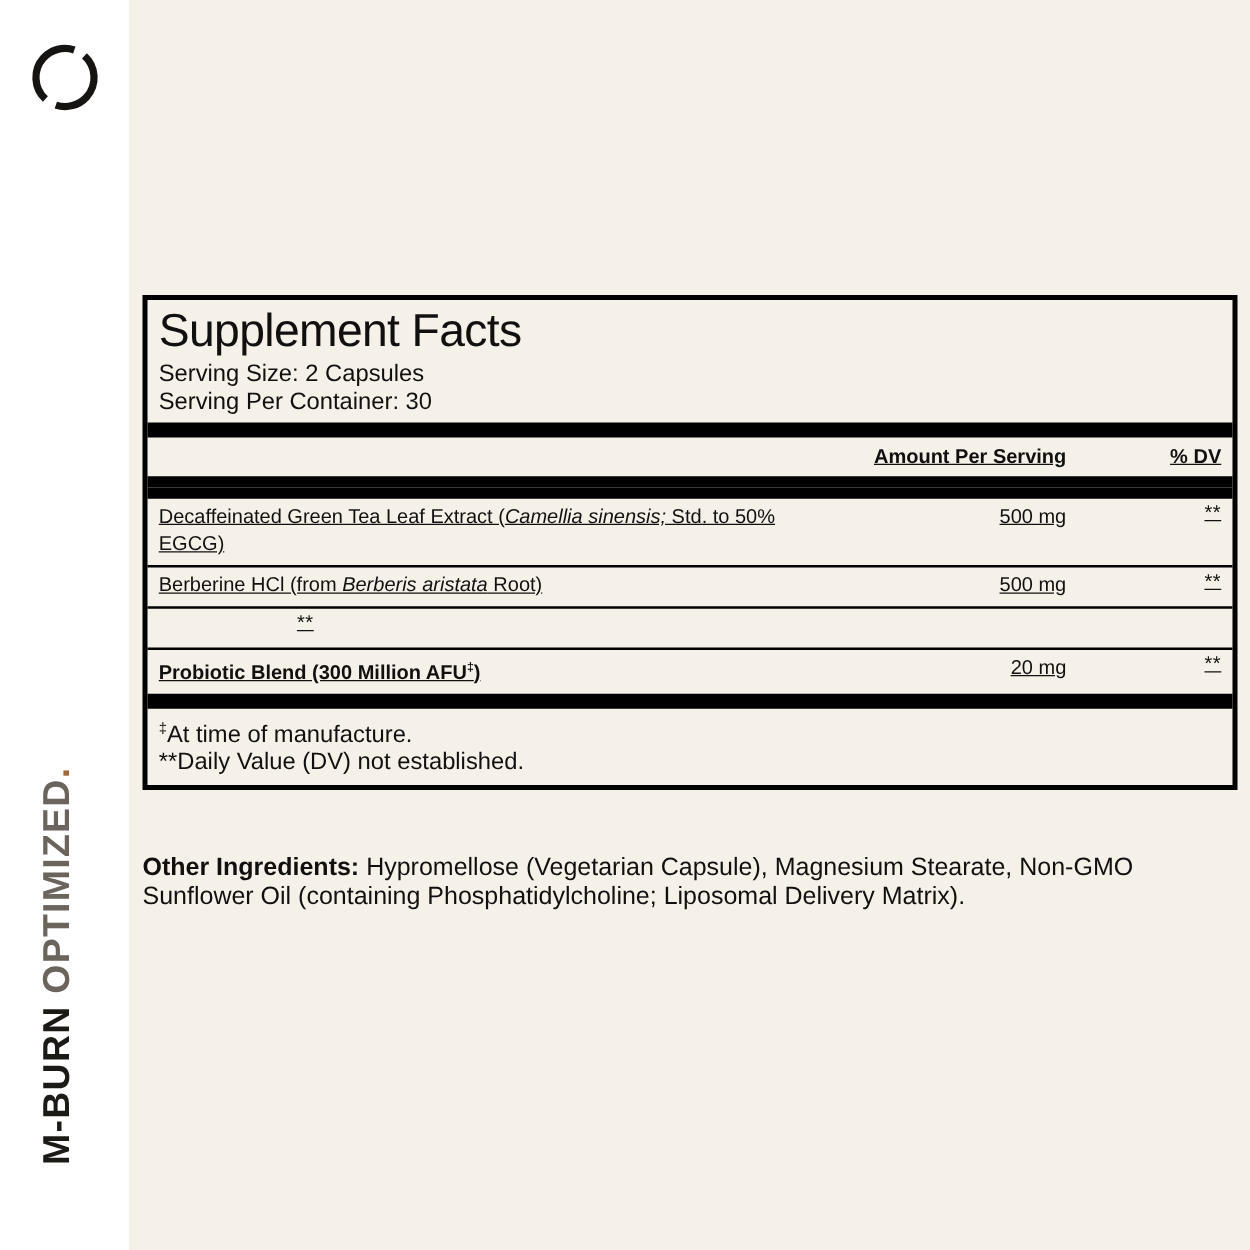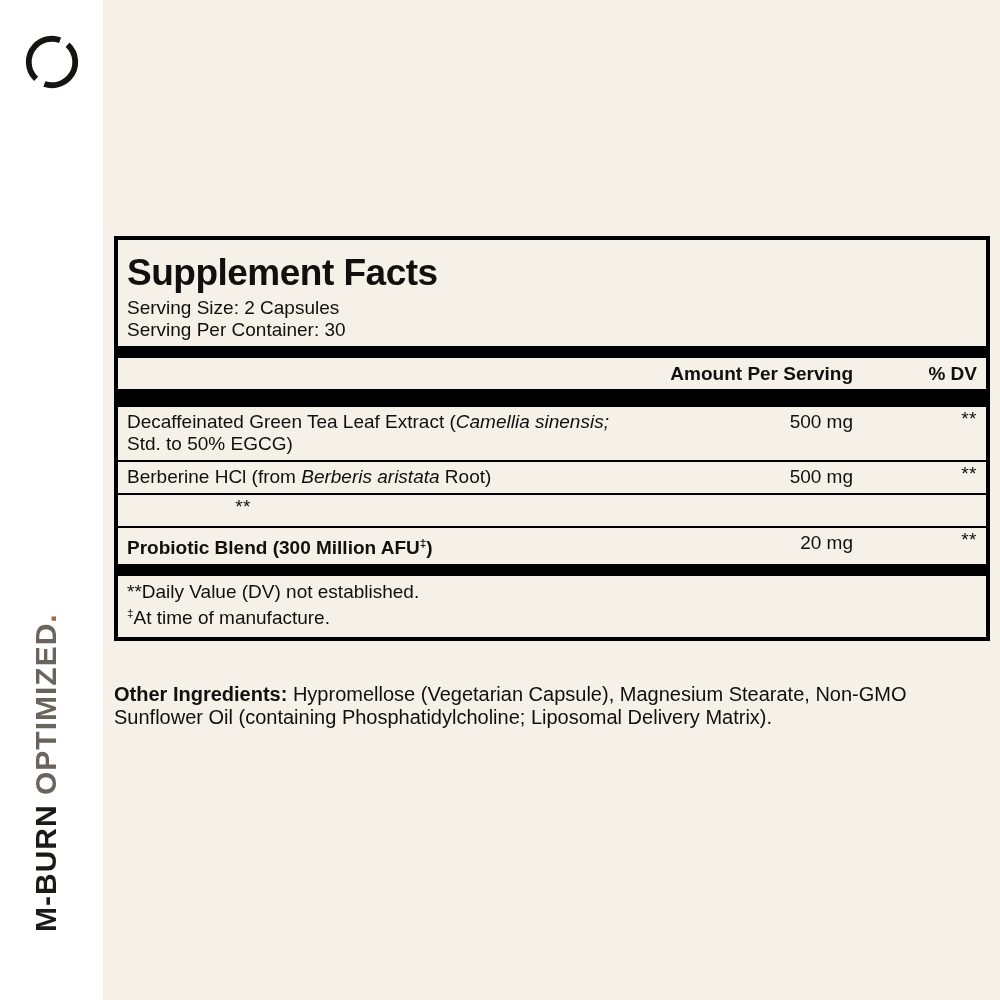--- a/index.html
+++ b/index.html
@@ -35,38 +35,39 @@
 
   
   .facts-panel {
     position: absolute; left: 114px; top: 236px;
     width: 876px;
     border: 4px solid #000;
     background: #f5f0e8;
     padding: 2px 9px 5px;
   }
   .title {
-    font-size: 37px; font-weight: bold; letter-spacing: -0.5px;
-    line-height: 42px; margin: 10px 0 3px;
+    font-size: 37px; font-weight: normal; letter-spacing: -0.5px;
+    line-height: 42px; margin: 2px 0 3px;
   }
   .serving { font-size: 19px; line-height: 22px; }
 
   .bar { background: #000; margin-left: -9px; margin-right: -9px; }
   .bar.thick { height: 12px; }
   .bar.mid   { height: 9px; }
   .bar.top-gap { margin-top: 5px; }
   .sep-line {
     height: 0; border-top: 2px solid #000;
     margin-left: -9px; margin-right: -9px;
   }
 
   .hdr-row, .nrow {
     display: flex; align-items: flex-start;
-    font-size: 19px; line-height: 22px;
+    font-size: 16px; line-height: 22px;
     padding: 4px 0 5px;
+    text-decoration: underline;
   }
   .hdr-row { font-weight: bold; padding: 5px 0 4px; }
   .nname { flex: 1 1 auto; padding-right: 6px; }
   .namount { width: 200px; flex: none; text-align: right; }
   .ndv { width: 124px; flex: none; text-align: right; }
   .ndv.raised { position: relative; top: -3px; letter-spacing: 0.5px; }
   .nrow.bold .nname { font-weight: bold; }
   sup { font-size: 0.62em; }
 
   .subtext {
@@ -134,20 +135,20 @@
       <div class="nrow bold">
         <span class="nname"><span>Probiotic Blend (300 Million AFU</span><sup>‡</sup><span>)</span></span>
         <span class="namount">20 mg</span>
         <span class="ndv raised">**</span>
       </div>
     </div>
 
   <div class="bar thick"></div>
 
   <div class="footnotes">
+      <div class="footnote"><sup>‡</sup><span>At time of manufacture.</span></div>
       <div class="footnote"><span>**</span><span>Daily Value (DV) not established.</span></div>
-      <div class="footnote"><sup>‡</sup><span>At time of manufacture.</span></div>
     </div>
 </section>
 
 <p class="other">
   <span class="lead">Other Ingredients:</span><span> Hypromellose (Vegetarian Capsule), Magnesium Stearate, Non-GMO Sunflower Oil (containing Phosphatidylcholine; Liposomal Delivery Matrix).</span>
 </p>
 
 </body></html>

